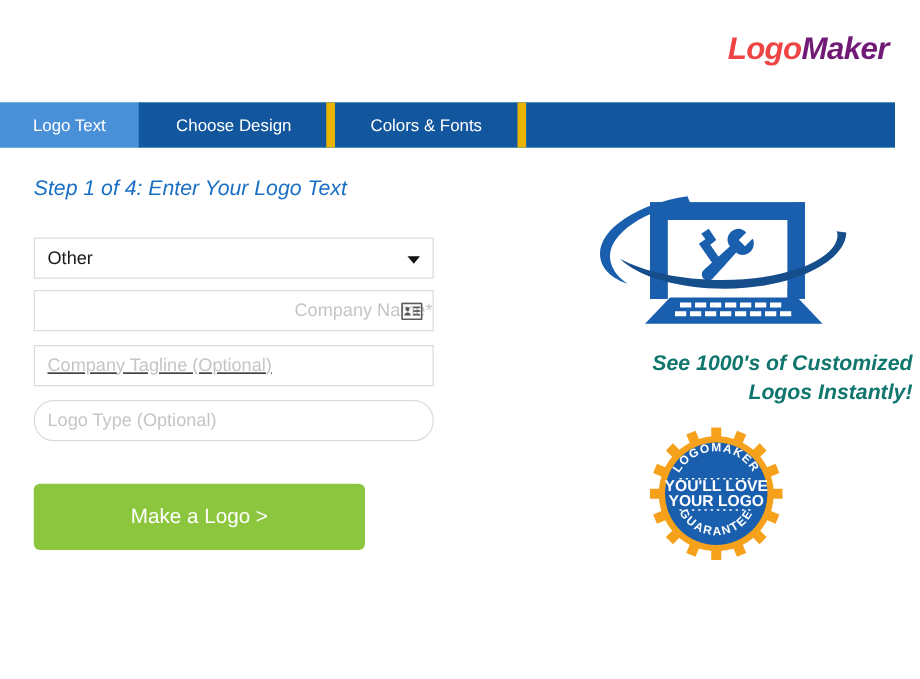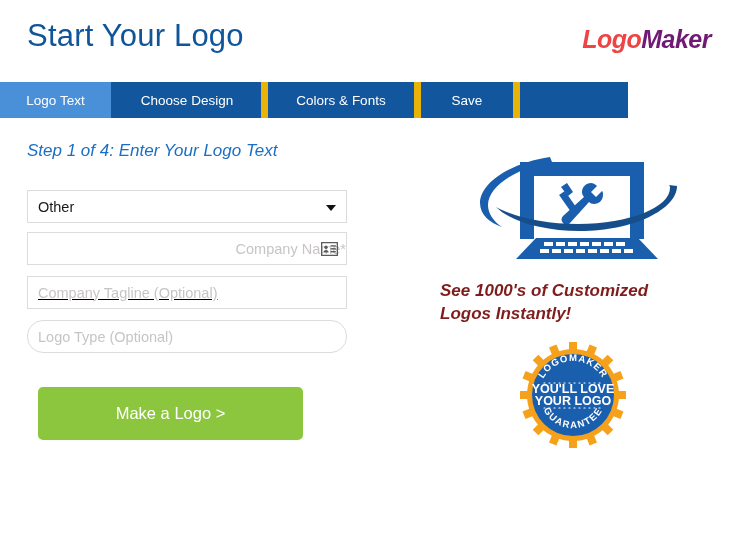--- a/index.html
+++ b/index.html
@@ -25,21 +25,21 @@
   .brand {
     position: absolute; right: 25px; top: 25px;
     font-size: 25px; font-weight: bold; font-style: italic;
     letter-spacing: -0.5px; white-space: nowrap;
   }
   .brand .b-logo { color: #ef4444; }
   .brand .b-maker { color: #701a75; }
 
   
   .navbar {
-    position: absolute; left: 0; top: 82px; width: 628px; height: 36px;
+    position: absolute; left: 0; top: 82px; width: 716px; height: 36px;
     background: #14b8a6; display: flex; align-items: stretch;
   }
   .tab {
     display: flex; align-items: center; justify-content: center;
     color: #ffffff; font-size: 13.5px; height: 36px;
     border-right: 7px solid #eab308;
     background: #12569E; cursor: pointer; white-space: nowrap;
   }
   .tab.active { background: #4A90D9; border-right: 2px solid #12569E; }
   .tab-0 { width: 113px; }
@@ -79,60 +79,56 @@
   }
   .card-icon {
     position: absolute; right: 8px; top: 50%; margin-top: -7px;
     width: 17px; height: 14px;
   }
 
   .cta {
     position: absolute; left: 27px; top: 387px; width: 265px; height: 53px;
     background: #8CC63E; border: none; border-radius: 5px;
     color: #ffffff; font-size: 16.5px; font-family: "Liberation Sans", sans-serif;
-    cursor: pointer; display: flex; align-items: center; justify-content: center; margin-left: 11px;
+    cursor: pointer; display: flex; align-items: center; justify-content: center;
   }
 
   
   .promo-art {
     position: absolute; left: 462px; top: 143px; width: 230px; height: 118px;
   }
   .promo-text {
     position: absolute; left: 440px; top: 280px; width: 290px;
-    text-align: left; color: #7f1d1d;
+    text-align: right; color: #0f766e;
     font-size: 17px; font-weight: bold; font-style: italic; line-height: 1.35;
   }
   .badge {
     position: absolute; left: 518px; top: 340px; width: 110px; height: 110px;
   }
 </style>
 </head>
 <body>
 
 <div id="app">
 
   <div class="header">
-    <div class="page-title">Start Your Logo</div>
     <div class="brand">
       <span class="b-logo">Logo</span><span class="b-maker">Maker</span>
     </div>
   </div>
 
   <div class="navbar">
     <div class="tab tab-0 active">
       <span>Logo Text</span>
     </div>
     <div class="tab tab-1">
       <span>Choose Design</span>
     </div>
     <div class="tab tab-2">
       <span>Colors &amp; Fonts</span>
-    </div>
-    <div class="tab tab-3">
-      <span>Save</span>
     </div>
     <div class="tab tab-fill"></div>
   </div>
 
   <div class="step-heading">Step 1 of 4: Enter Your Logo Text</div>
 
   <div class="field f-select">
     <span class="val">Other</span>
     <span class="caret"></span>
   </div>

